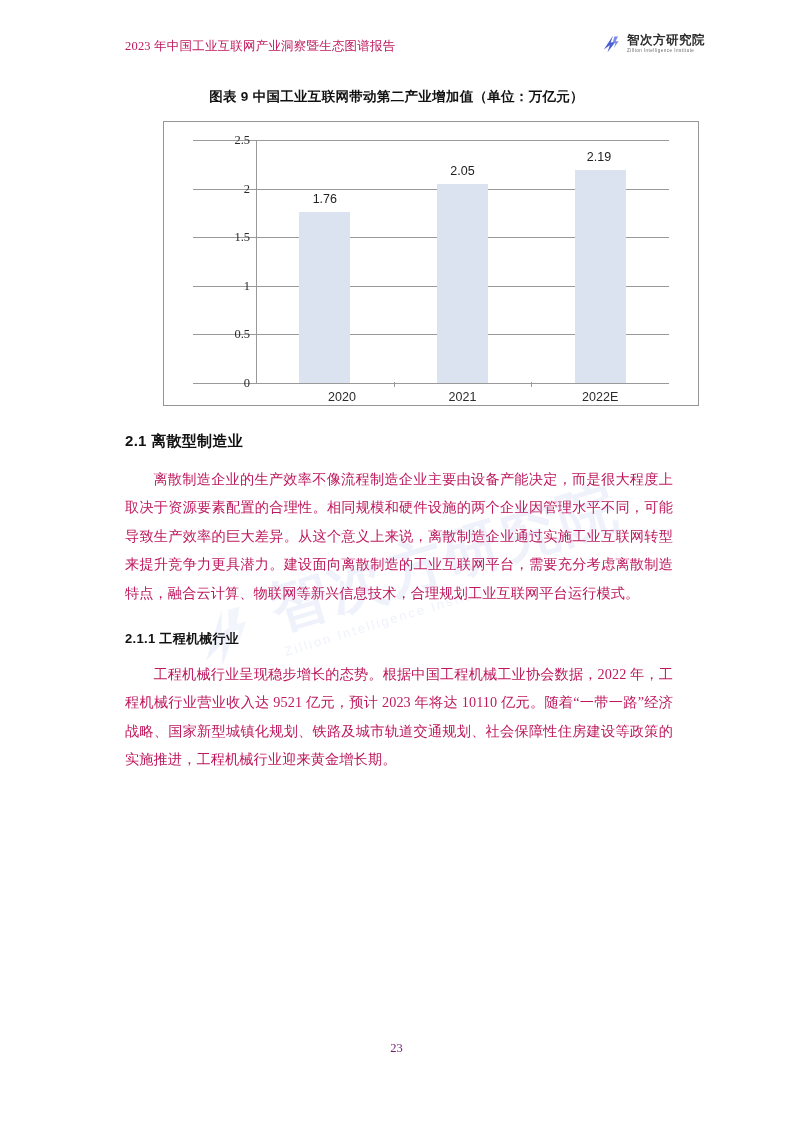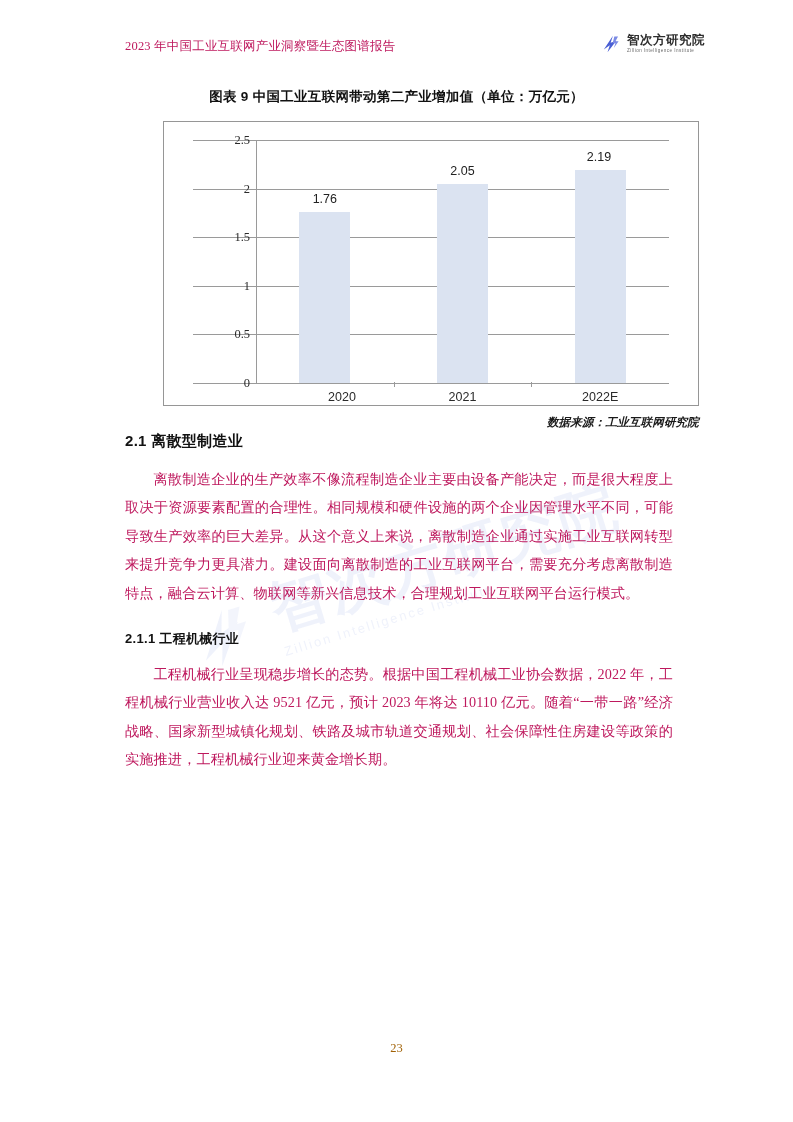--- a/index.html
+++ b/index.html
@@ -288,21 +288,21 @@
     position: absolute;
     left: 0;
     top: 1038px;
     width: 793px;
     text-align: center;
     z-index: 3;
   }
   .page-number {
     font-family: "Liberation Serif", serif;
     font-size: 12.5px;
-    color: #a16207;
+    color: #701a75;
   }
 </style>
 </head>
 <body>
 
 <div class="page">
 
   <div class="watermark">
     <div class="wm-inner">
       <div class="wm-mark">
@@ -372,21 +372,20 @@
           <div class="bar" style="left: 273.032px; width: 50.9367px; top: 61.74px; height: 199.26px; background: rgb(219, 227, 241);"></div>
           <div class="bar-value" style="left: 258.5px; width: 80px; top: 55.74px;">2.05</div>
           <div class="x-tick-label" style="left: 258.5px; width: 80px;">2021</div>
           <div class="x-axis-tick" style="left: 367.333px;"></div>
           <div class="bar" style="left: 410.698px; width: 50.9367px; top: 48.132px; height: 212.868px; background: rgb(219, 227, 241);"></div>
           <div class="bar-value" style="left: 395px; width: 80px; top: 42.132px;">2.19</div>
           <div class="x-tick-label" style="left: 396.167px; width: 80px;">2022E</div>
         </div>
     </div>
 
-    <div class="figure-source">数据来源：工业互联网研究院</div>
   </div>
 
   <div class="content">
     <h2 class="sec-h">2.1 离散型制造业</h2>
     <p class="para">离散制造企业的生产效率不像流程制造企业主要由设备产能决定，而是很大程度上取决于资源要素配置的合理性。相同规模和硬件设施的两个企业因管理水平不同，可能导致生产效率的巨大差异。从这个意义上来说，离散制造企业通过实施工业互联网转型来提升竞争力更具潜力。建设面向离散制造的工业互联网平台，需要充分考虑离散制造特点，融合云计算、物联网等新兴信息技术，合理规划工业互联网平台运行模式。</p>
     <h3 class="sub-h">2.1.1 工程机械行业</h3>
     <p class="para">工程机械行业呈现稳步增长的态势。根据中国工程机械工业协会数据，2022 年，工程机械行业营业收入达 9521 亿元，预计 2023 年将达 10110 亿元。随着“一带一路”经济战略、国家新型城镇化规划、铁路及城市轨道交通规划、社会保障性住房建设等政策的实施推进，工程机械行业迎来黄金增长期。</p>
   </div>
 
   <div class="footer">

